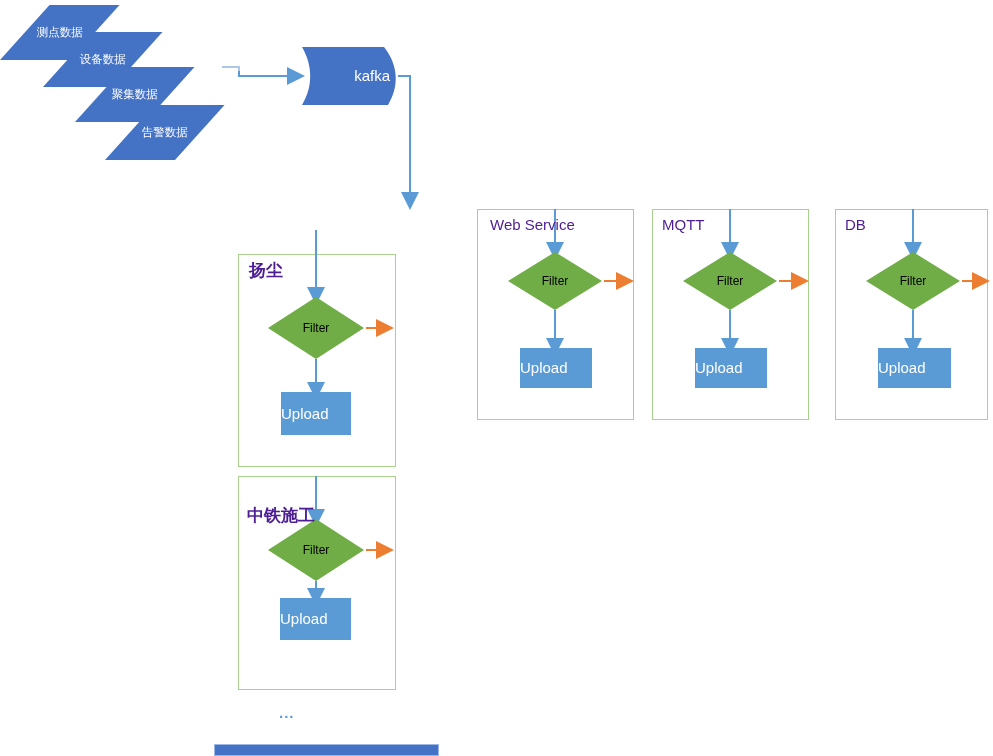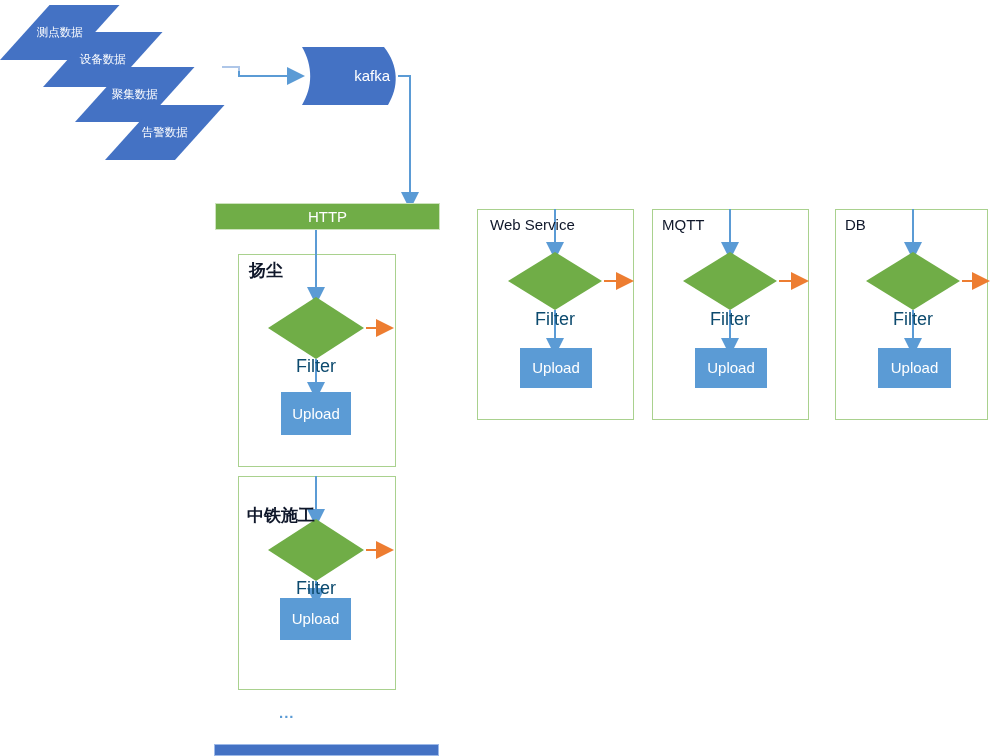--- a/index.html
+++ b/index.html
@@ -32,35 +32,35 @@
     background:#70AD47;border:1px solid #cde3bd;box-sizing:border-box;
     color:#ffffff;font-size:15px;text-align:center;line-height:25px;
   }
 
   
   .group-box{
     position:absolute;border:1px solid #A9D18E;box-sizing:border-box;
     background:transparent;z-index:0;
   }
   .group-title{
-    position:absolute;z-index:2;color:#0f172a;white-space:nowrap;
+    position:absolute;z-index:2;color:#4c1d95;white-space:nowrap;
   }
   .title-cn{font-size:17px;font-weight:bold;}
   .title-en{font-size:15px;}
 
   
   .filter-label{
-    position:absolute;z-index:3;color:#0c4a6e;font-size:18px;
-    transform:translate(-50%,-50%);white-space:nowrap;margin-top:38px;
+    position:absolute;z-index:3;color:#000000;font-size:12px;
+    transform:translate(-50%,-50%);white-space:nowrap;
   }
 
   
   .upload{
     position:absolute;background:#5B9BD5;z-index:2;
-    color:#ffffff;font-size:15px;text-align:center;
+    color:#ffffff;font-size:15px;text-align:left;
   }
 
   .ellipsis{
     position:absolute;left:279px;top:704px;z-index:2;color:#5B9BD5;
     font-size:15px;font-weight:bold;letter-spacing:1px;
   }
   .bottom-bar{
     position:absolute;left:214px;top:744px;width:225px;height:12px;z-index:2;
     background:#4472C4;border:1px solid #9db9e8;box-sizing:border-box;
   }
@@ -121,21 +121,20 @@
     </div>
   <div class="pgram" style="left:75px;top:67px">
     <span class="plabel">聚集数据</span>
     </div>
   <div class="pgram" style="left:105px;top:105px">
     <span class="plabel">告警数据</span>
     </div>
 
   <div class="kafka-label node-text">kafka</div>
 
-  <div class="http-bar">HTTP</div>
 
   <div class="group-box" style="left:238px;top:254px;width:158px;height:213px"></div>
   <div class="group-title title-cn" style="left:249px;top:259px">扬尘</div>
   <div class="filter-label" style="left:316px;top:328px">Filter</div>
   <div class="upload" style="left:281px;top:392px;width:70px;height:43px;line-height:43px">Upload</div>
 
   <div class="group-box" style="left:238px;top:476px;width:158px;height:214px"></div>
   <div class="group-title title-cn" style="left:247px;top:504px">中铁施工</div>
   <div class="filter-label" style="left:316px;top:550px">Filter</div>
   <div class="upload" style="left:280px;top:598px;width:71px;height:42px;line-height:42px">Upload</div>

